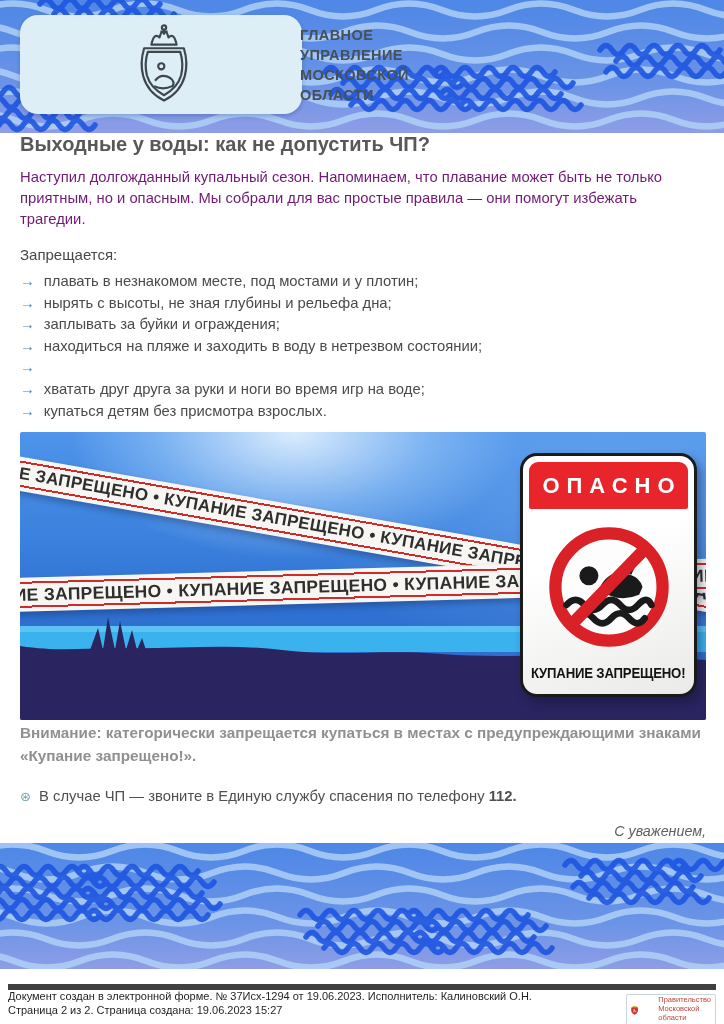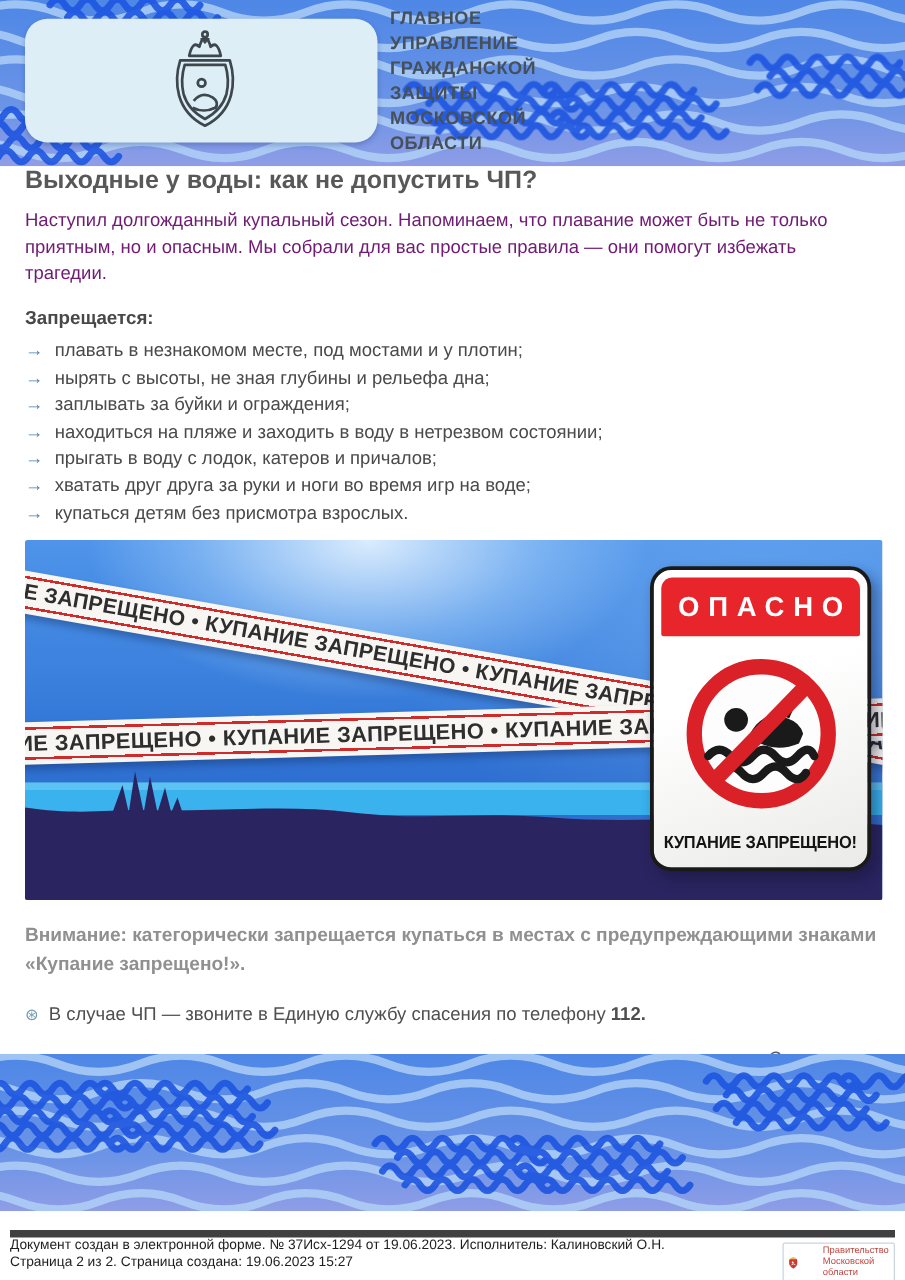--- a/index.html
+++ b/index.html
@@ -11,30 +11,30 @@
   }
   
   .banner { position:absolute; left:0; width:724px; overflow:hidden; }
   .banner-top { top:0; height:133px; }
   .banner-bottom { top:843px; height:126px; }
   .banner svg { display:block; width:100%; height:100%; }
   
   .badge {
     position:absolute; left:20px; top:15px; width:282px; height:99px;
     background:#ddeef6; border-radius:18px;
-    display:flex; align-items:center; gap:20px; padding:8px 10px 8px 16px;
+    display:flex; align-items:center; gap:8px; padding:8px 10px 8px 16px;
     box-shadow:0 2px 4px rgba(20,40,90,.25);
   }
   .badge svg { flex:0 0 auto; }
   .org-name { font-size:14.5px; font-weight:bold; color:#45505a; line-height:20px; letter-spacing:.4px; }
   
   .content { position:absolute; left:20px; top:133px; width:686px; }
   .title { font-size:20px; font-weight:bold; color:#585858; }
   .intro { margin-top:11px; font-size:14.8px; color:#701a75; line-height:21px; }
-  .forbidden-heading { margin-top:16px; font-size:15px; font-weight:bold; color:#484848; }
+  .forbidden-heading { margin-top:16px; font-size:15px; font-weight:normal; color:#484848; }
   .forbidden-list { margin-top:8px; list-style:none; }
   .forbidden-list li { display:flex; gap:9px; font-size:14.8px; color:#4a4a4a; line-height:21.6px; }
   .arrow { color:#4d82b0; font-weight:bold; }
   
   .illustration {
     position:relative; margin-top:10px; width:686px; height:288px;
     overflow:hidden; border-radius:2px;
   }
   .sky { position:absolute; inset:0;
     background:
@@ -68,21 +68,21 @@
     width:100%; height:47px; background:#e8252b; border-radius:9px 9px 2px 2px;
     display:flex; align-items:center; justify-content:center;
     color:#fff; font-weight:bold; font-size:22px; letter-spacing:7px; padding-left:7px;
   }
   .sign-icon { flex:1; display:flex; align-items:center; justify-content:center; }
   .sign-caption {
     margin-bottom:7px; font-size:14px; font-weight:bold; color:#141414;
     white-space:nowrap; transform:scaleX(.94); letter-spacing:-.2px;
   }
   
-  .warning { margin-top:17px; font-size:15.3px; font-weight:bold; color:#909090; line-height:23px; }
+  .warning { margin-top:1px; font-size:15.3px; font-weight:bold; color:#909090; line-height:23px; }
   .emergency { margin-top:21px; font-size:14.8px; color:#4f4f4f; }
   .phone-bullet { color:#6f9aab; font-size:13px; margin-right:4px; }
   .signature { margin-top:16px; text-align:right; font-style:italic; font-size:14.3px; color:#5f5f5f; line-height:22px; }
   
   .footer {
     position:absolute; left:8px; right:8px; top:984px;
     border-top:6px solid #404040; padding-top:0;
     font-size:11px; color:#1f1f1f; line-height:13.5px;
   }
   .gov-box {
@@ -153,21 +153,20 @@
           <path d="M35 7 v5 M31 9.5 h8"></path>
           <path d="M21 24 Q24 10 30 16 Q33 6 35 12 Q37 6 40 16 Q46 10 49 24 Z"></path>
           <path d="M13 28 h44 q5 16 1 31 q-5 18 -23 27 q-18 -9 -23 -27 q-4 -15 1 -31 z"></path>
           <path d="M17 32 h36 q4 13 1 26 q-4 14 -19 22 q-15 -8 -19 -22 q-3 -13 1 -26 z"></path>
           <circle cx="32" cy="48" r="3.4"></circle>
           <path d="M25 64 q7 -9 17 -3 q6 4 2 10 M24 70 q10 5 20 0"></path>
         </g>
       </svg>
       <div class="org-name">
         <div>ГЛАВНОЕ УПРАВЛЕНИЕ</div>
-        <div>ГРАЖДАНСКОЙ ЗАЩИТЫ</div>
         <div>МОСКОВСКОЙ ОБЛАСТИ</div>
       </div>
     </div>
   </div>
 
   <div class="content">
     <h1 class="title">Выходные у воды: как не допустить ЧП?</h1>
     <p class="intro">Наступил долгожданный купальный сезон. Напоминаем, что плавание может быть не только приятным, но и опасным. Мы собрали для вас простые правила — они помогут избежать трагедии.</p>
     <p class="forbidden-heading">Запрещается:</p>
 
@@ -188,21 +187,20 @@
           <span>заплывать за буйки и ограждения;</span>
         </li>
 
         <li>
           <span class="arrow">→</span>
           <span>находиться на пляже и заходить в воду в нетрезвом состоянии;</span>
         </li>
 
         <li>
           <span class="arrow">→</span>
-          <span>прыгать в воду с лодок, катеров и причалов;</span>
         </li>
 
         <li>
           <span class="arrow">→</span>
           <span>хватать друг друга за руки и ноги во время игр на воде;</span>
         </li>
 
         <li>
           <span class="arrow">→</span>
           <span>купаться детям без присмотра взрослых.</span>

